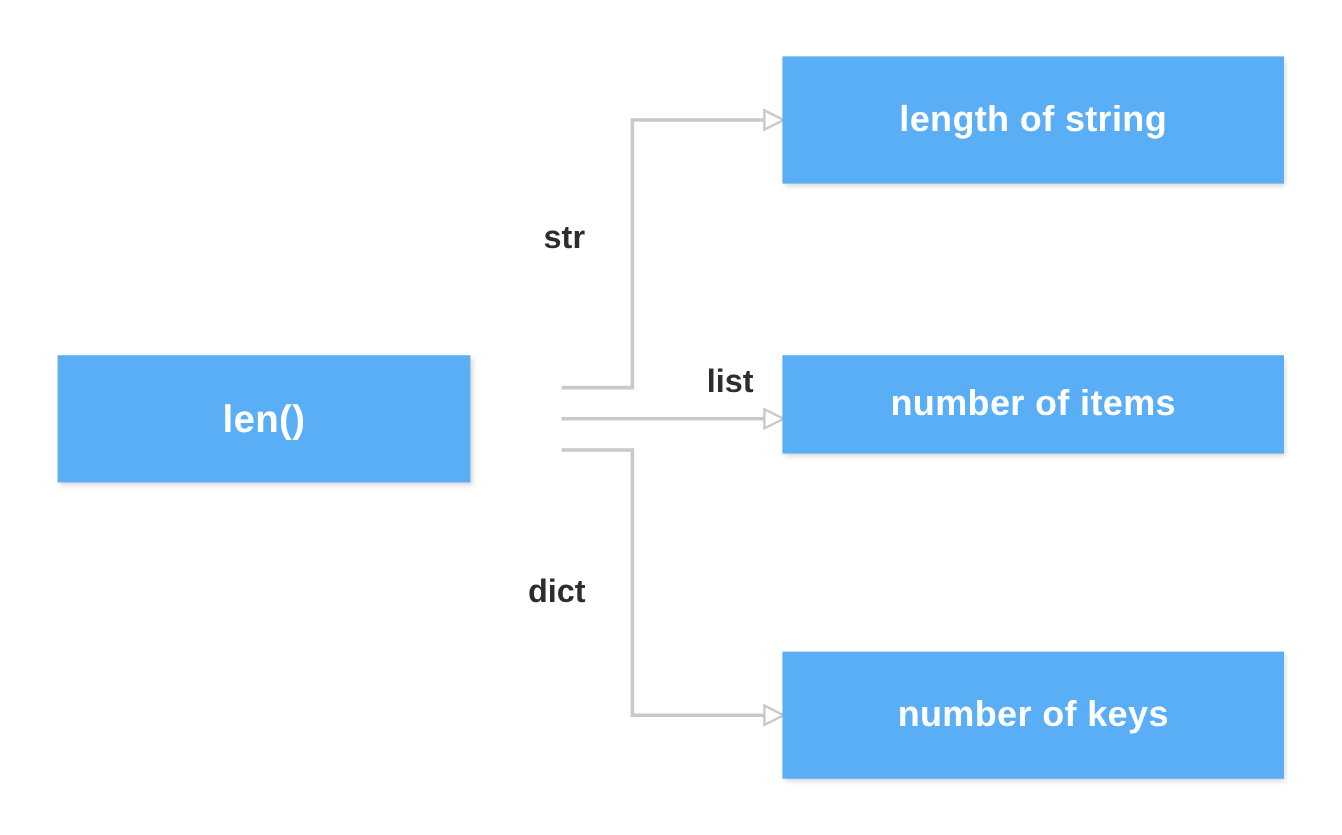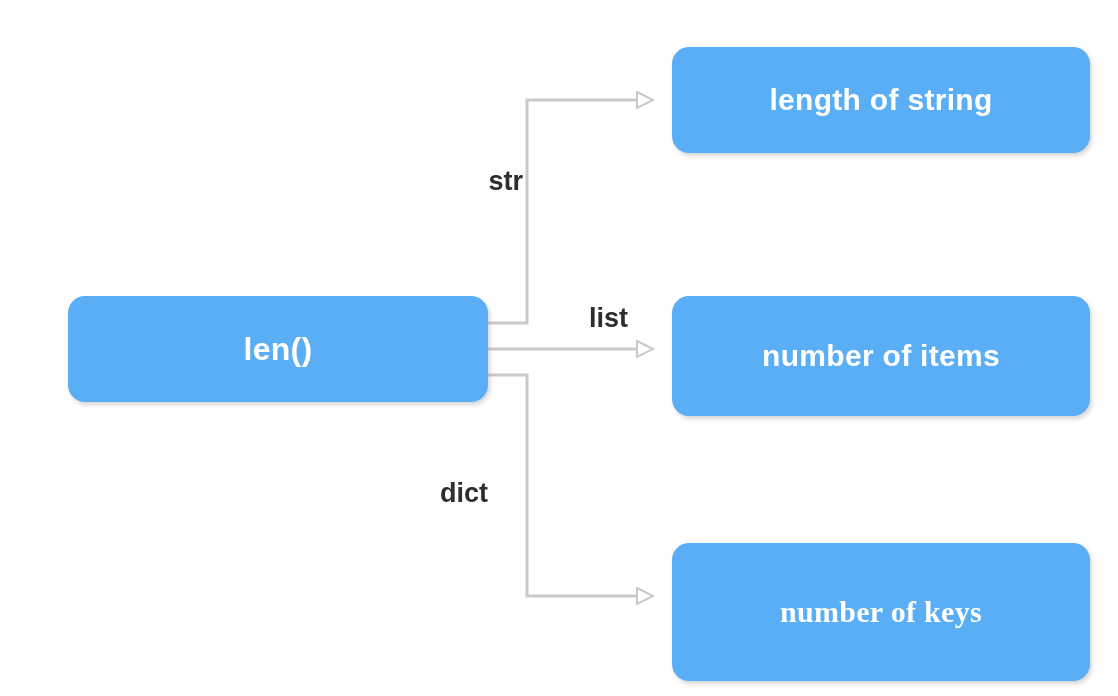--- a/index.html
+++ b/index.html
@@ -36,41 +36,40 @@
   .arrowhead {
     fill: var(--background);
     stroke: var(--arrow);
     stroke-width: 2;
     stroke-linejoin: miter;
   }
   .node {
     position: absolute;
     background: var(--node-fill);
     color: var(--node-text);
-    border-radius: 17px;
+    border-radius: 0;
     display: flex;
     align-items: center;
     justify-content: center;
     font-weight: bold;
     font-size: 30px;
     box-shadow: 2px 3px 4px rgba(140,140,140,0.35);
     letter-spacing: 0.3px;
-    margin-left: 20px;
   }
-  .node-root   { left: 48px;  top: 296px; width: 420px; height: 106px; font-size: 32px; }
+  .node-root   { left: 48px;  top: 296px; width: 344px; height: 106px; font-size: 32px; }
   .node-top    { left: 652px; top: 47px;  width: 418px; height: 106px; }
-  .node-mid    { left: 652px; top: 296px; width: 418px; height: 120px; }
-  .node-bottom { left: 652px; top: 543px; width: 418px; height: 138px; font-family: Liberation Serif, serif; }
+  .node-mid    { left: 652px; top: 296px; width: 418px; height: 82px; }
+  .node-bottom { left: 652px; top: 543px; width: 418px; height: 106px; }
   .edge-label {
     position: absolute;
     color: var(--label-text);
     font-weight: bold;
     font-size: 27px;
   }
-  .edge-label-str  { left: 453px; top: 166px; width: 70px; text-align: right; }
+  .edge-label-str  { left: 453px; top: 183px; width: 70px; text-align: left; }
   .edge-label-list { left: 558px; top: 303px; width: 70px; text-align: right; }
   .edge-label-dict { left: 440px; top: 478px; width: 70px; }
 </style>
 </head>
 <body>
 
 <div class="canvas">
 
   <svg class="connectors" viewBox="0 0 1118 696" xmlns="http://www.w3.org/2000/svg">
 

